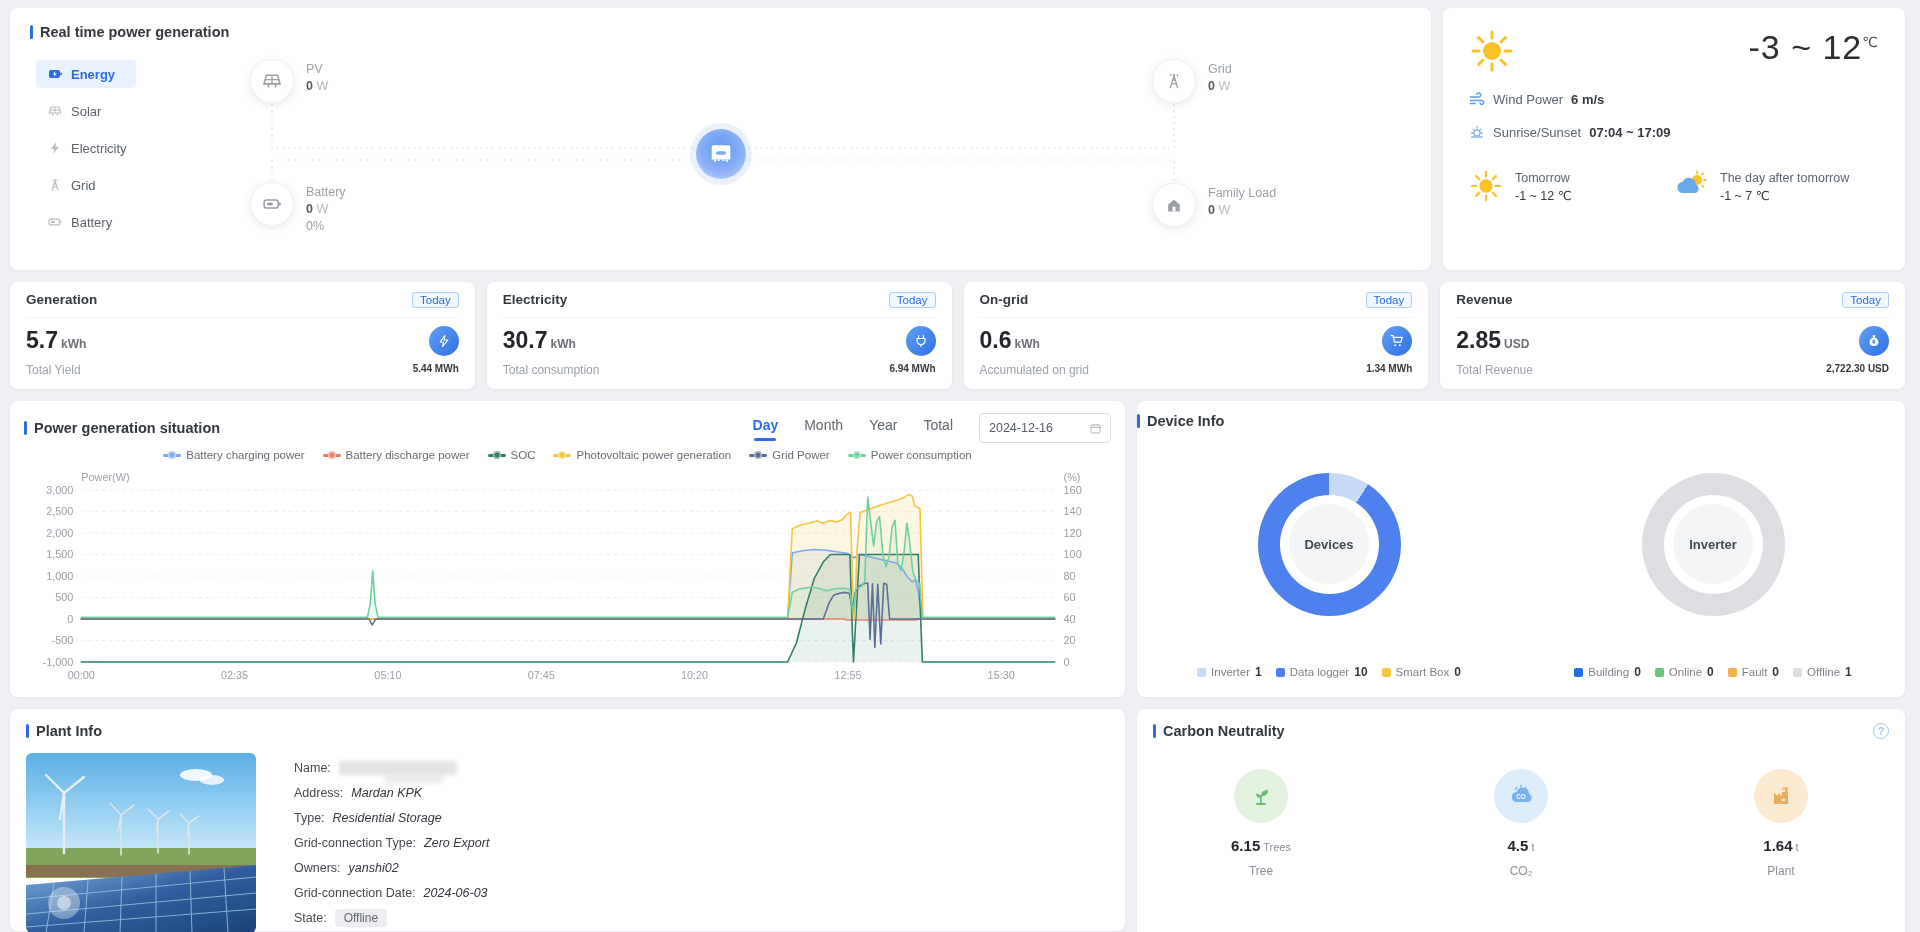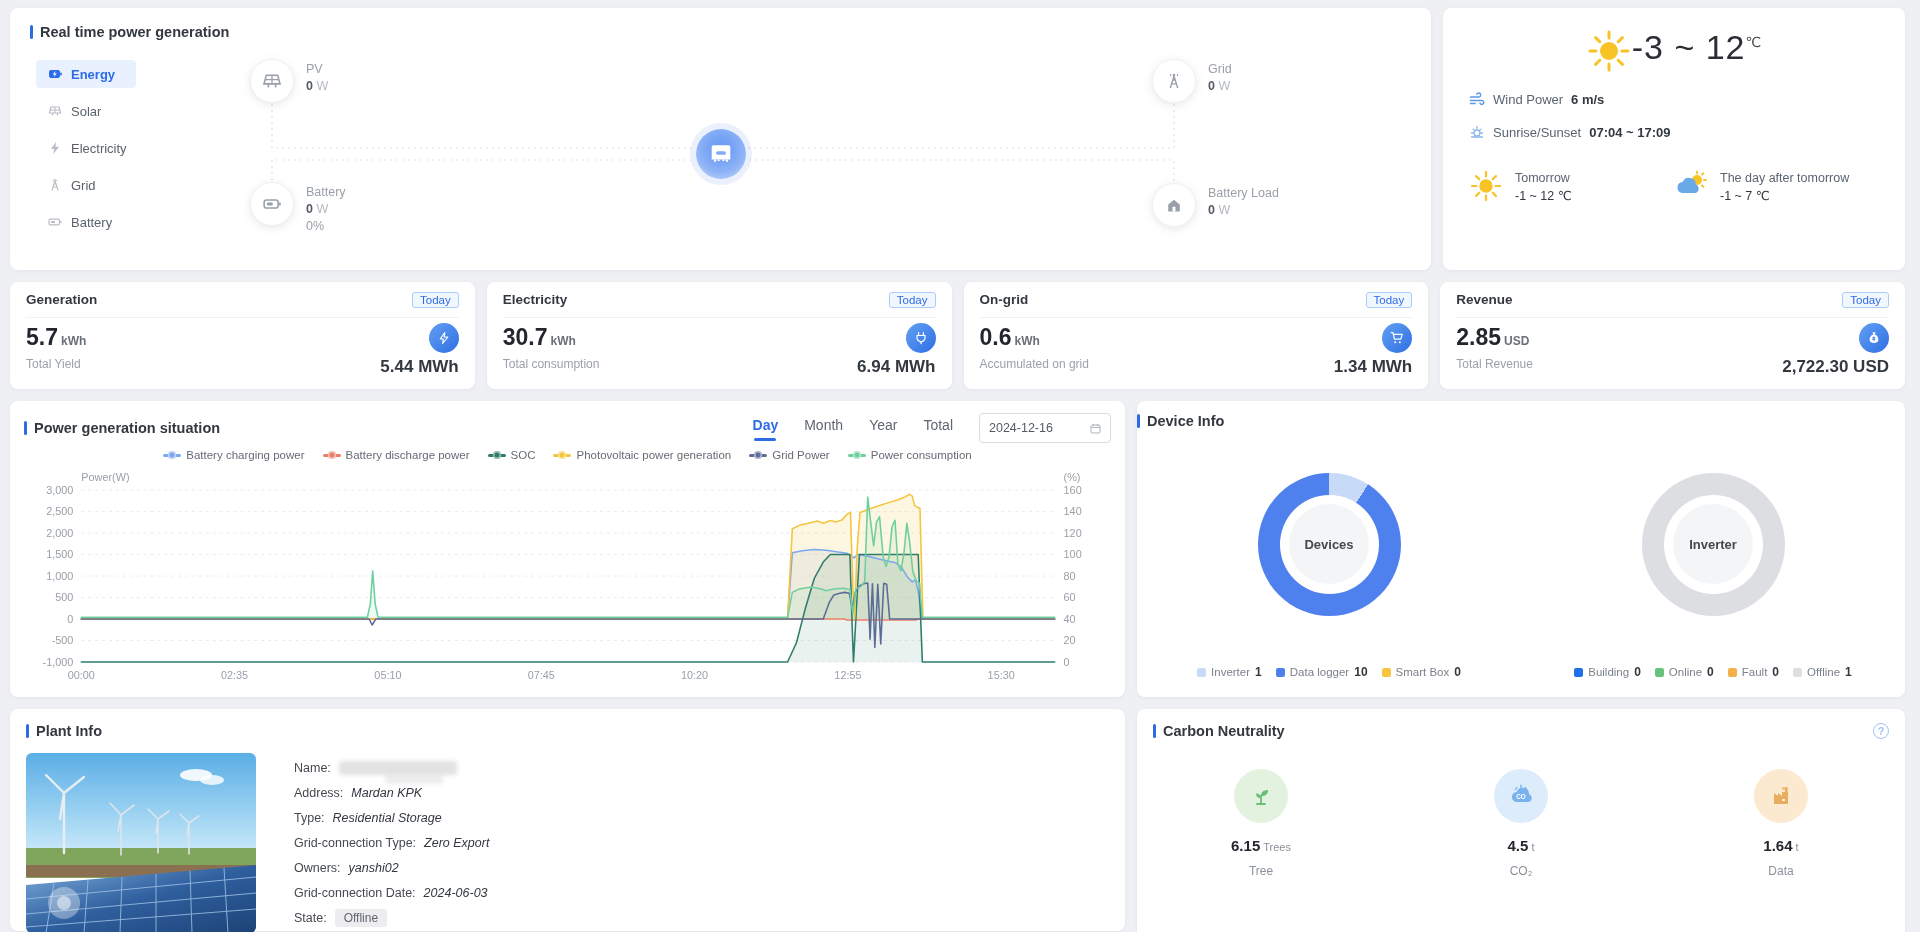--- a/index.html
+++ b/index.html
@@ -26,42 +26,42 @@
     box-shadow:0 2px 8px rgba(120,130,150,.18); display:flex; align-items:center; justify-content:center; }
   .node-label { font-size:12.5px; color:#9aa0a8; line-height:1.35; padding-top:2px; }
   .node-value { color:#555b63; font-weight:600; }
   .node-value .w { color:#b4b9c0; font-weight:400; }
   .inv-circle { position:absolute; width:50px; height:50px; border-radius:50%;
     background:radial-gradient(circle at 50% 40%, #6f9ef4 20%, #8fb3f6 60%, #cfe0fb 100%);
     box-shadow:0 0 0 6px rgba(140,175,245,.18); display:flex; align-items:center; justify-content:center; }
 
   
   .weather { flex:1; height:262px; padding:20px 26px; }
-  .w-top { display:flex; justify-content:center; align-items:flex-start; }
+  .w-top { display:flex; justify-content:space-between; align-items:flex-start; }
   .w-temp { font-size:34px; color:#2b2f35; letter-spacing:1px; }
   .w-temp sup { font-size:14px; color:#45494f; }
   .w-line { display:flex; align-items:center; gap:8px; font-size:13px; color:#5a6472; margin-top:17px; }
   .w-line b { color:#33383f; font-weight:700; }
   .w-forecast { display:flex; margin-top:28px; }
   .w-fc { display:flex; gap:12px; width:50%; align-items:center; }
   .w-fc .fc-label { font-size:12.5px; color:#5a6472; line-height:1.6; }
   .w-fc .fc-temp { font-size:12.5px; color:#33383f; }
 
   
   .stat { flex:1; height:107px; padding:0 16px; display:flex; flex-direction:column; }
   .stat-head { display:flex; justify-content:space-between; align-items:center; height:36px; border-bottom:1px solid #f1f2f5; }
   .stat-title { font-size:13.5px; color:#33383f; font-weight:600; }
   .badge-today { font-size:11.5px; color:#2e6be6; background:#f0f7ff; border:1px solid #a9cdf6; border-radius:3px; padding:1px 7px; cursor:pointer; }
   .stat-mid { display:flex; justify-content:space-between; align-items:center; flex:1; }
   .stat-value { font-size:23px; font-weight:700; color:#23272d; }
   .stat-value .unit { font-size:12px; font-weight:600; color:#6a7078; margin-left:3px; }
   .stat-icon { width:30px; height:30px; border-radius:50%; background:linear-gradient(135deg,#62a0f2,#2f6fe4);
     display:flex; align-items:center; justify-content:center; }
   .stat-foot { display:flex; justify-content:space-between; font-size:12px; color:#9ba1ab; padding-bottom:12px; }
-  .stat-foot b { color:#33383f; font-weight:700; font-size:17px; }
+  .stat-foot b { color:#33383f; font-weight:700; font-size:10px; }
 
   
   .chart-panel { width:1115px; height:296px; padding:12px 14px; }
   .chart-head { display:flex; justify-content:space-between; align-items:center; height:30px; }
   .chart-right { display:flex; align-items:center; gap:26px; }
   .tabs { display:flex; gap:26px; }
   .tab { font-size:14px; color:#5f6670; cursor:pointer; position:relative; padding-bottom:6px; }
   .tab.active { color:#2e6be6; font-weight:700; }
   .tab.active::after { content:''; position:absolute; left:50%; transform:translateX(-50%); bottom:-2px; width:22px; height:3px;
     border-radius:2px; background:#2e6be6; }
@@ -217,21 +217,21 @@
         </div>
 
         <div class="node" style="left:1012px; top:175px;">
           <div class="node-circle">
             <svg width="18" height="18" viewBox="0 0 14 14">
                 <path d="M2.5 6.6 7 3l4.5 3.6V12h-9z" fill="#9aa0a8"></path>
                 <rect x="5.9" y="8.3" width="2.2" height="3.7" rx="0.4" fill="#fff"></rect>
               </svg>
           </div>
           <div class="node-label">
-            <div>Battery Load</div>
+            <div>Family Load</div>
             <div class="node-value"><span>0</span> <span class="w">W</span></div>
           </div>
         </div>
 
         <div class="inv-circle" style="left:556px; top:121px;">
           <svg width="26" height="26" viewBox="0 0 24 24">
               <path d="M5 4h14a1.6 1.6 0 0 1 1.6 1.6V17H3.4V5.6A1.6 1.6 0 0 1 5 4z" fill="#fff"></path>
               <rect x="7.4" y="9.4" width="9.2" height="3.4" rx="1.7" fill="#84abf3"></rect>
               <path d="M5.5 17h2v2.2h-2zM8.8 17h2v1.4h-2zM13.2 17h2v1.4h-2zM16.5 17h2v2.2h-2z" fill="#fff"></path>
             </svg>
@@ -656,18 +656,18 @@
         <div class="c-item">
           <div class="c-circle" style="background: rgb(251, 233, 208); color: rgb(232, 173, 95);">
             <svg width="24" height="24" viewBox="0 0 24 24">
                 <path d="M5 20V9l4 3V9l4 3V8h6v12z" fill="currentColor"></path>
                 <rect x="16" y="3" width="2.6" height="6" rx="0.6" fill="currentColor"></rect>
                 <circle cx="14.5" cy="4.5" r="1.6" fill="currentColor" opacity="0.7"></circle>
                 <rect x="13" y="15" width="3" height="2" fill="#fff" opacity="0.8"></rect>
               </svg>
           </div>
           <div class="c-val"><span>1.64</span><span class="unit">t</span></div>
-          <div class="c-label">Data</div>
+          <div class="c-label">Plant</div>
         </div>
       </div>
     </div>
   </div>
 </div>
 
 </body></html>

